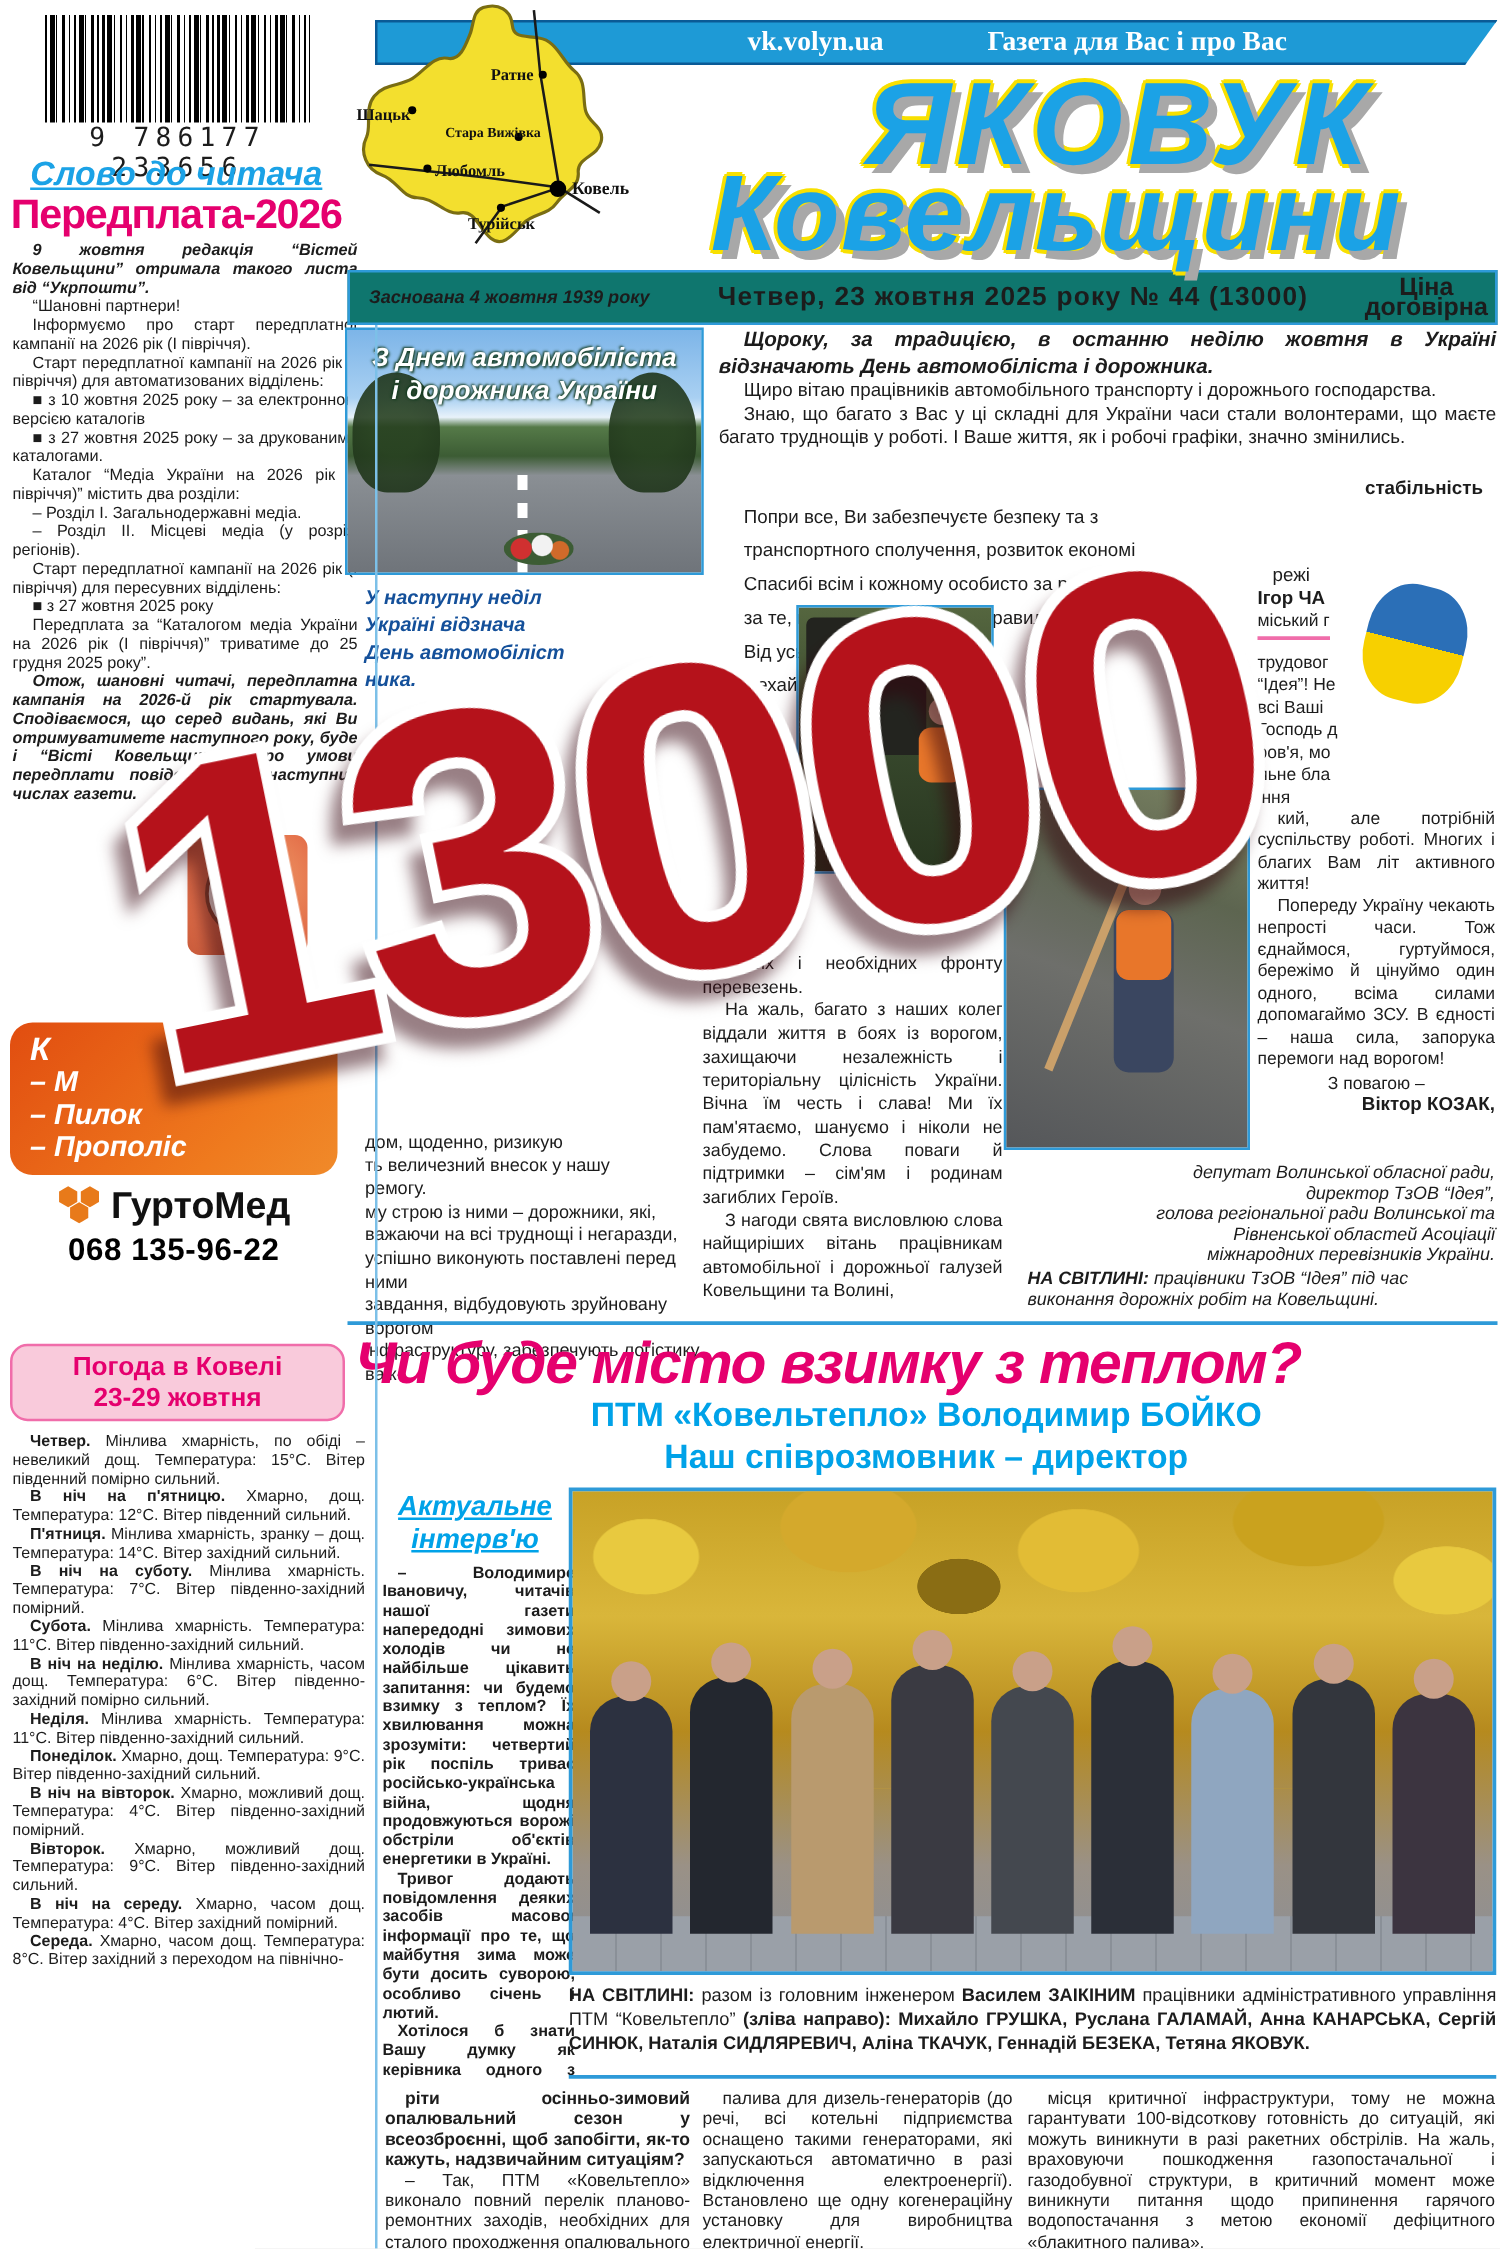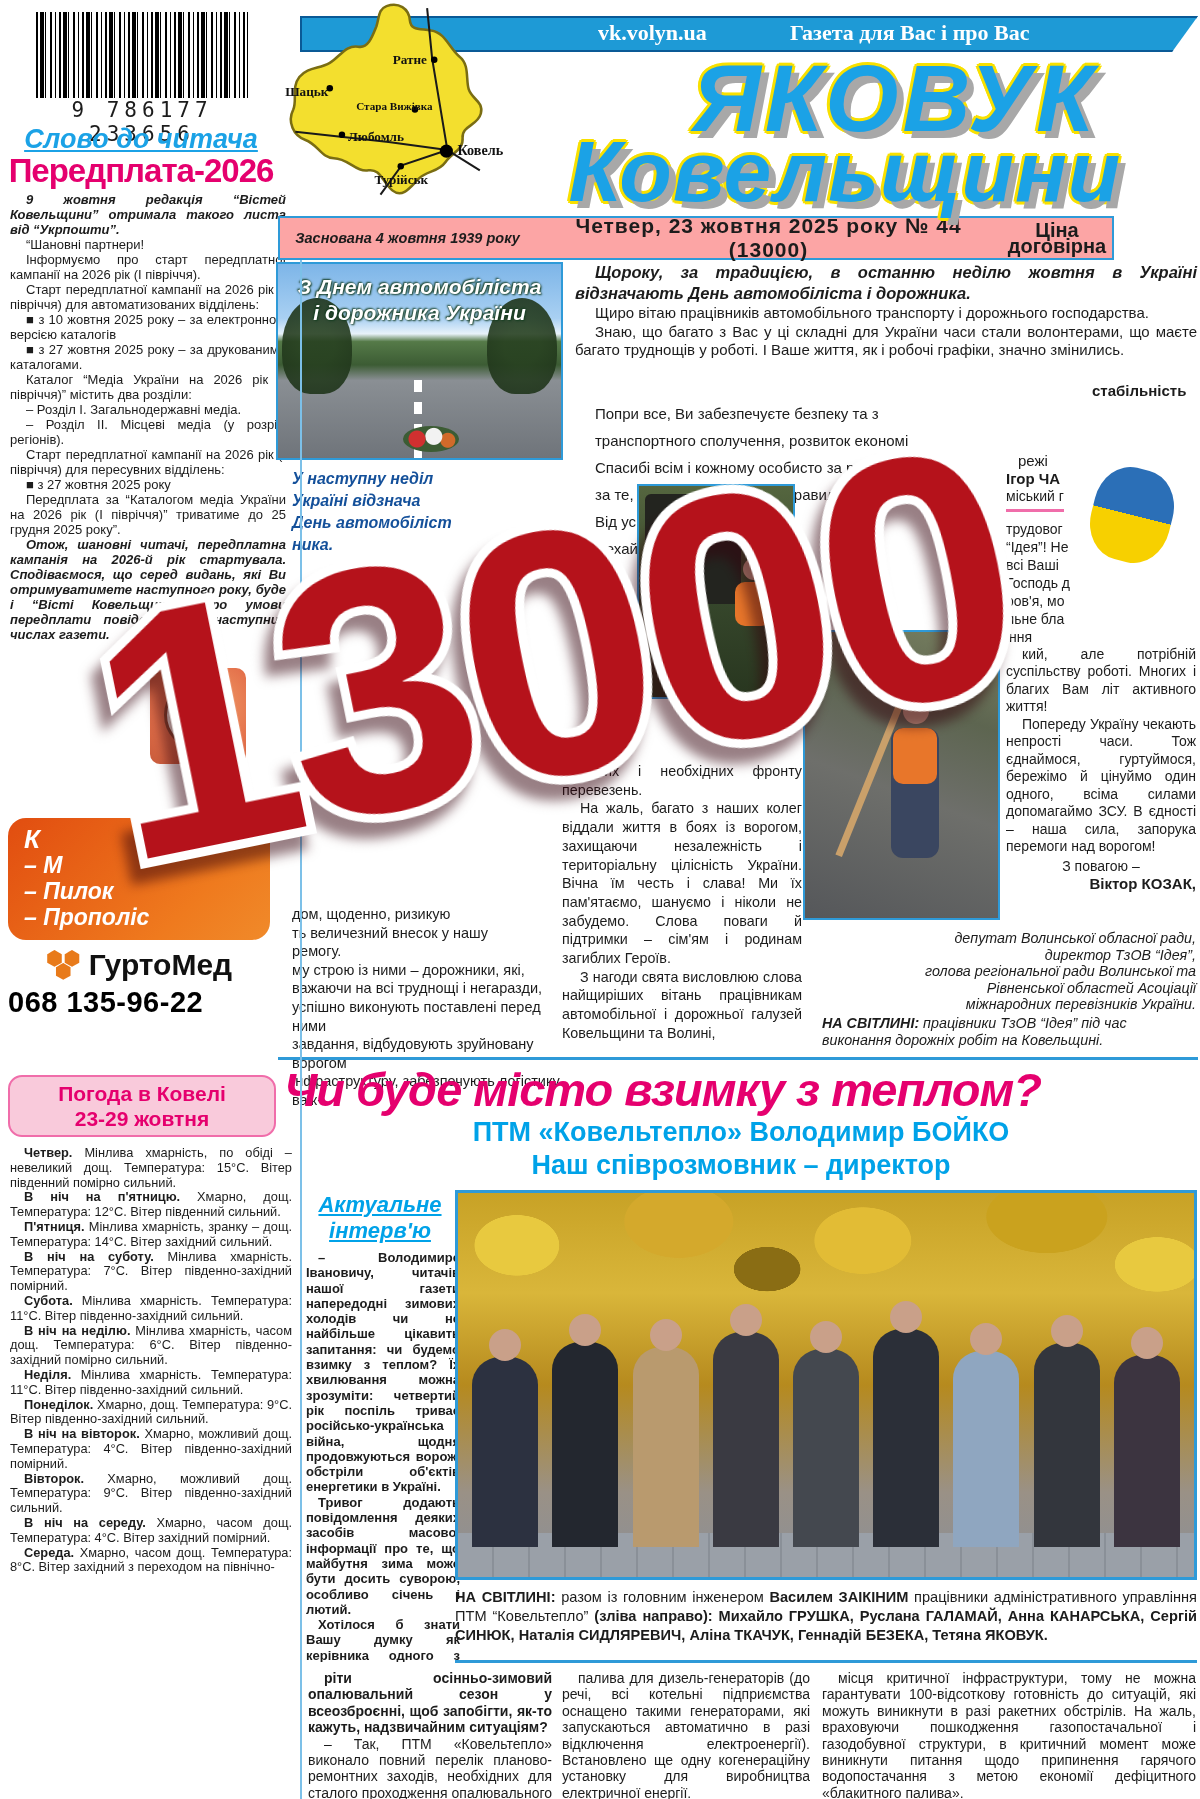--- a/index.html
+++ b/index.html
@@ -18,21 +18,21 @@
   .map path.land{fill:#f3df2e;stroke:#7a6d12;stroke-width:2.5;}
   .map .road{fill:none;stroke:#1a1a1a;stroke-width:2;}
   .map text{font-family:"Liberation Serif",serif;font-weight:bold;fill:#111;}
   .mast{z-index:4;font-weight:bold;font-style:italic;color:#1ba2e6;text-align:center;
         letter-spacing:4px;line-height:1;
         text-shadow:7px 7px 0 #a8a8a8,-2px -2px 0 #f8e000,2px -2px 0 #f8e000,
         -2px 2px 0 #f8e000,2px 2px 0 #f8e000,0 -3px 0 #f8e000,0 3px 0 #f8e000,
         -3px 0 0 #f8e000,3px 0 0 #f8e000;}
   .mast1{left:590px;top:52px;width:610px;font-size:94px;}
   .mast2{left:490px;top:128px;width:710px;font-size:86px;letter-spacing:1px;}
-  .datebar{left:278px;top:216px;width:836px;height:44px;background:#fca5a5;
+  .datebar{left:278px;top:216px;width:920px;height:44px;background:#0f766e;
         border:2px solid #2e9ad8;box-sizing:border-box;display:flex;align-items:center;z-index:2;}
   .db-founded{width:255px;text-align:center;font-style:italic;font-weight:bold;font-size:14.5px;}
   .db-issue{flex:1;text-align:center;font-weight:bold;font-size:21px;letter-spacing:1px;}
   .db-price{width:110px;text-align:center;font-weight:bold;font-size:20px;line-height:16px;}
   .vrule{left:300px;top:230px;width:2px;height:1569px;background:#7cc0e8;z-index:1;}
   
   .barcode{left:36px;top:12px;width:212px;height:86px;
      background:repeating-linear-gradient(90deg,#000 0 2px,#fff 2px 4px,#000 4px 8px,
        #fff 8px 9px,#000 9px 10px,#fff 10px 14px,#000 14px 16px,#fff 16px 19px,
        #000 19px 20px,#fff 20px 23px);}
@@ -58,21 +58,21 @@
      background:#333;transform-origin:bottom;transform:rotate(-70deg);}
   .ad{left:8px;top:818px;width:262px;height:122px;border-radius:18px;
      background:linear-gradient(135deg,#e14d10 0%,#ef7a1e 70%,#f08a2a 100%);
      color:#fff;font-weight:bold;padding:8px 16px;box-sizing:border-box;}
   .ad p{margin:0;font-size:23px;line-height:26px;font-style:italic;}
   .ad p.first{font-size:26px;}
   .ad-white{left:8px;top:948px;width:262px;}
   .ad-brand-row{display:flex;align-items:center;justify-content:center;gap:8px;}
   .hexes{color:#e87a1a;font-size:20px;line-height:13px;text-align:center;}
   .ad-brand{font-size:30px;font-weight:bold;color:#111;}
-  .ad-phone{text-align:left;font-size:29px;font-weight:bold;color:#000;margin-top:4px;letter-spacing:0.5px;}
+  .ad-phone{text-align:center;font-size:25px;font-weight:bold;color:#000;margin-top:4px;letter-spacing:0.5px;}
   .weatherbox{left:8px;top:1075px;width:264px;height:58px;background:#f9cadb;
      border:2.5px solid #f06daa;border-radius:14px;display:flex;flex-direction:column;
      justify-content:center;align-items:center;color:#e5006e;font-weight:bold;font-size:21px;line-height:25px;}
   .weather{left:10px;top:1146px;width:282px;height:653px;overflow:hidden;
      font-size:12.8px;line-height:14.8px;text-align:justify;}
   .weather p{margin:0;text-indent:14px;}
   .weather b{font-weight:bold;}
   
   .photo{border:2.5px solid #2e9ad8;box-sizing:border-box;overflow:hidden;}
   .photo-road{left:276px;top:262px;width:287px;height:198px;

